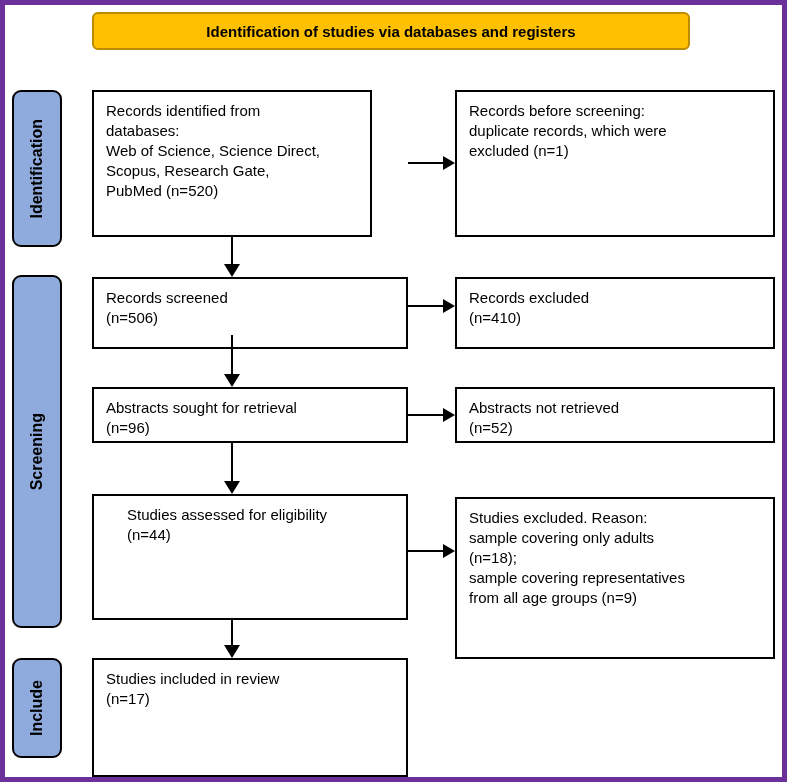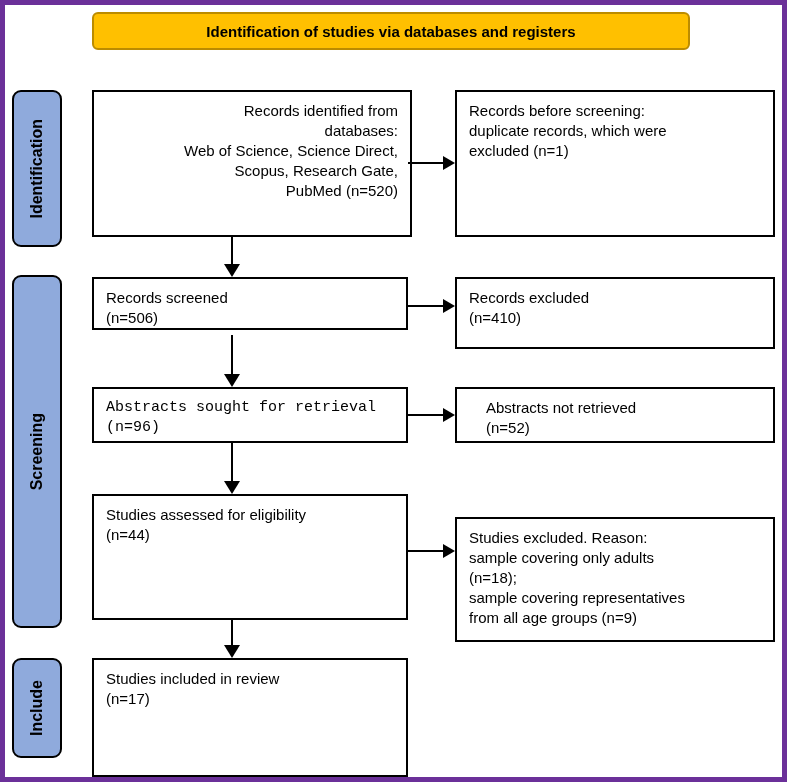--- a/index.html
+++ b/index.html
@@ -79,56 +79,56 @@
   <div class="side" style="top:85px; height:157px;">
     <span class="side-label">Identification</span>
   </div>
   <div class="side" style="top:270px; height:353px;">
     <span class="side-label">Screening</span>
   </div>
   <div class="side" style="top:653px; height:100px;">
     <span class="side-label">Include</span>
   </div>
 
-  <div class="box" style="left:87px; top:85px; width:320px; height:147px;text-align:right;">
+  <div class="box" style="left:87px; top:85px; width:280px; height:147px;">
     <div class="box-text">Records identified from
 databases:
 Web of Science, Science Direct,
 Scopus, Research Gate,
 PubMed (n=520)</div>
   </div>
   <div class="box" style="left:450px; top:85px; width:320px; height:147px;">
     <div class="box-text">Records before screening:
 duplicate records, which were
 excluded (n=1)</div>
   </div>
 
-  <div class="box" style="left:87px; top:272px; width:316px; height:53px;">
+  <div class="box" style="left:87px; top:272px; width:316px; height:72px;">
     <div class="box-text">Records screened
 (n=506)</div>
   </div>
   <div class="box" style="left:450px; top:272px; width:320px; height:72px;">
     <div class="box-text">Records excluded
 (n=410)</div>
   </div>
 
-  <div class="box" style="left:87px; top:382px; width:316px; height:56px;font-family:Liberation Mono, monospace;">
+  <div class="box" style="left:87px; top:382px; width:316px; height:56px;">
     <div class="box-text">Abstracts sought for retrieval
 (n=96)</div>
   </div>
-  <div class="box" style="left:450px; top:382px; width:320px; height:56px;padding-left:17px;">
+  <div class="box" style="left:450px; top:382px; width:320px; height:56px;">
     <div class="box-text">Abstracts not retrieved
 (n=52)</div>
   </div>
 
-  <div class="box" style="left:87px; top:489px; width:316px; height:126px;">
+  <div class="box" style="left:87px; top:489px; width:316px; height:126px;padding-left:21px;">
     <div class="box-text">Studies assessed for eligibility
 (n=44)</div>
   </div>
-  <div class="box" style="left:450px; top:512px; width:320px; height:125px;">
+  <div class="box" style="left:450px; top:492px; width:320px; height:162px;">
     <div class="box-text">Studies excluded. Reason:
 sample covering only adults
 (n=18);
 sample covering representatives
 from all age groups (n=9)</div>
   </div>
 
   <div class="box" style="left:87px; top:653px; width:316px; height:119px;">
     <div class="box-text">Studies included in review
 (n=17)</div>

